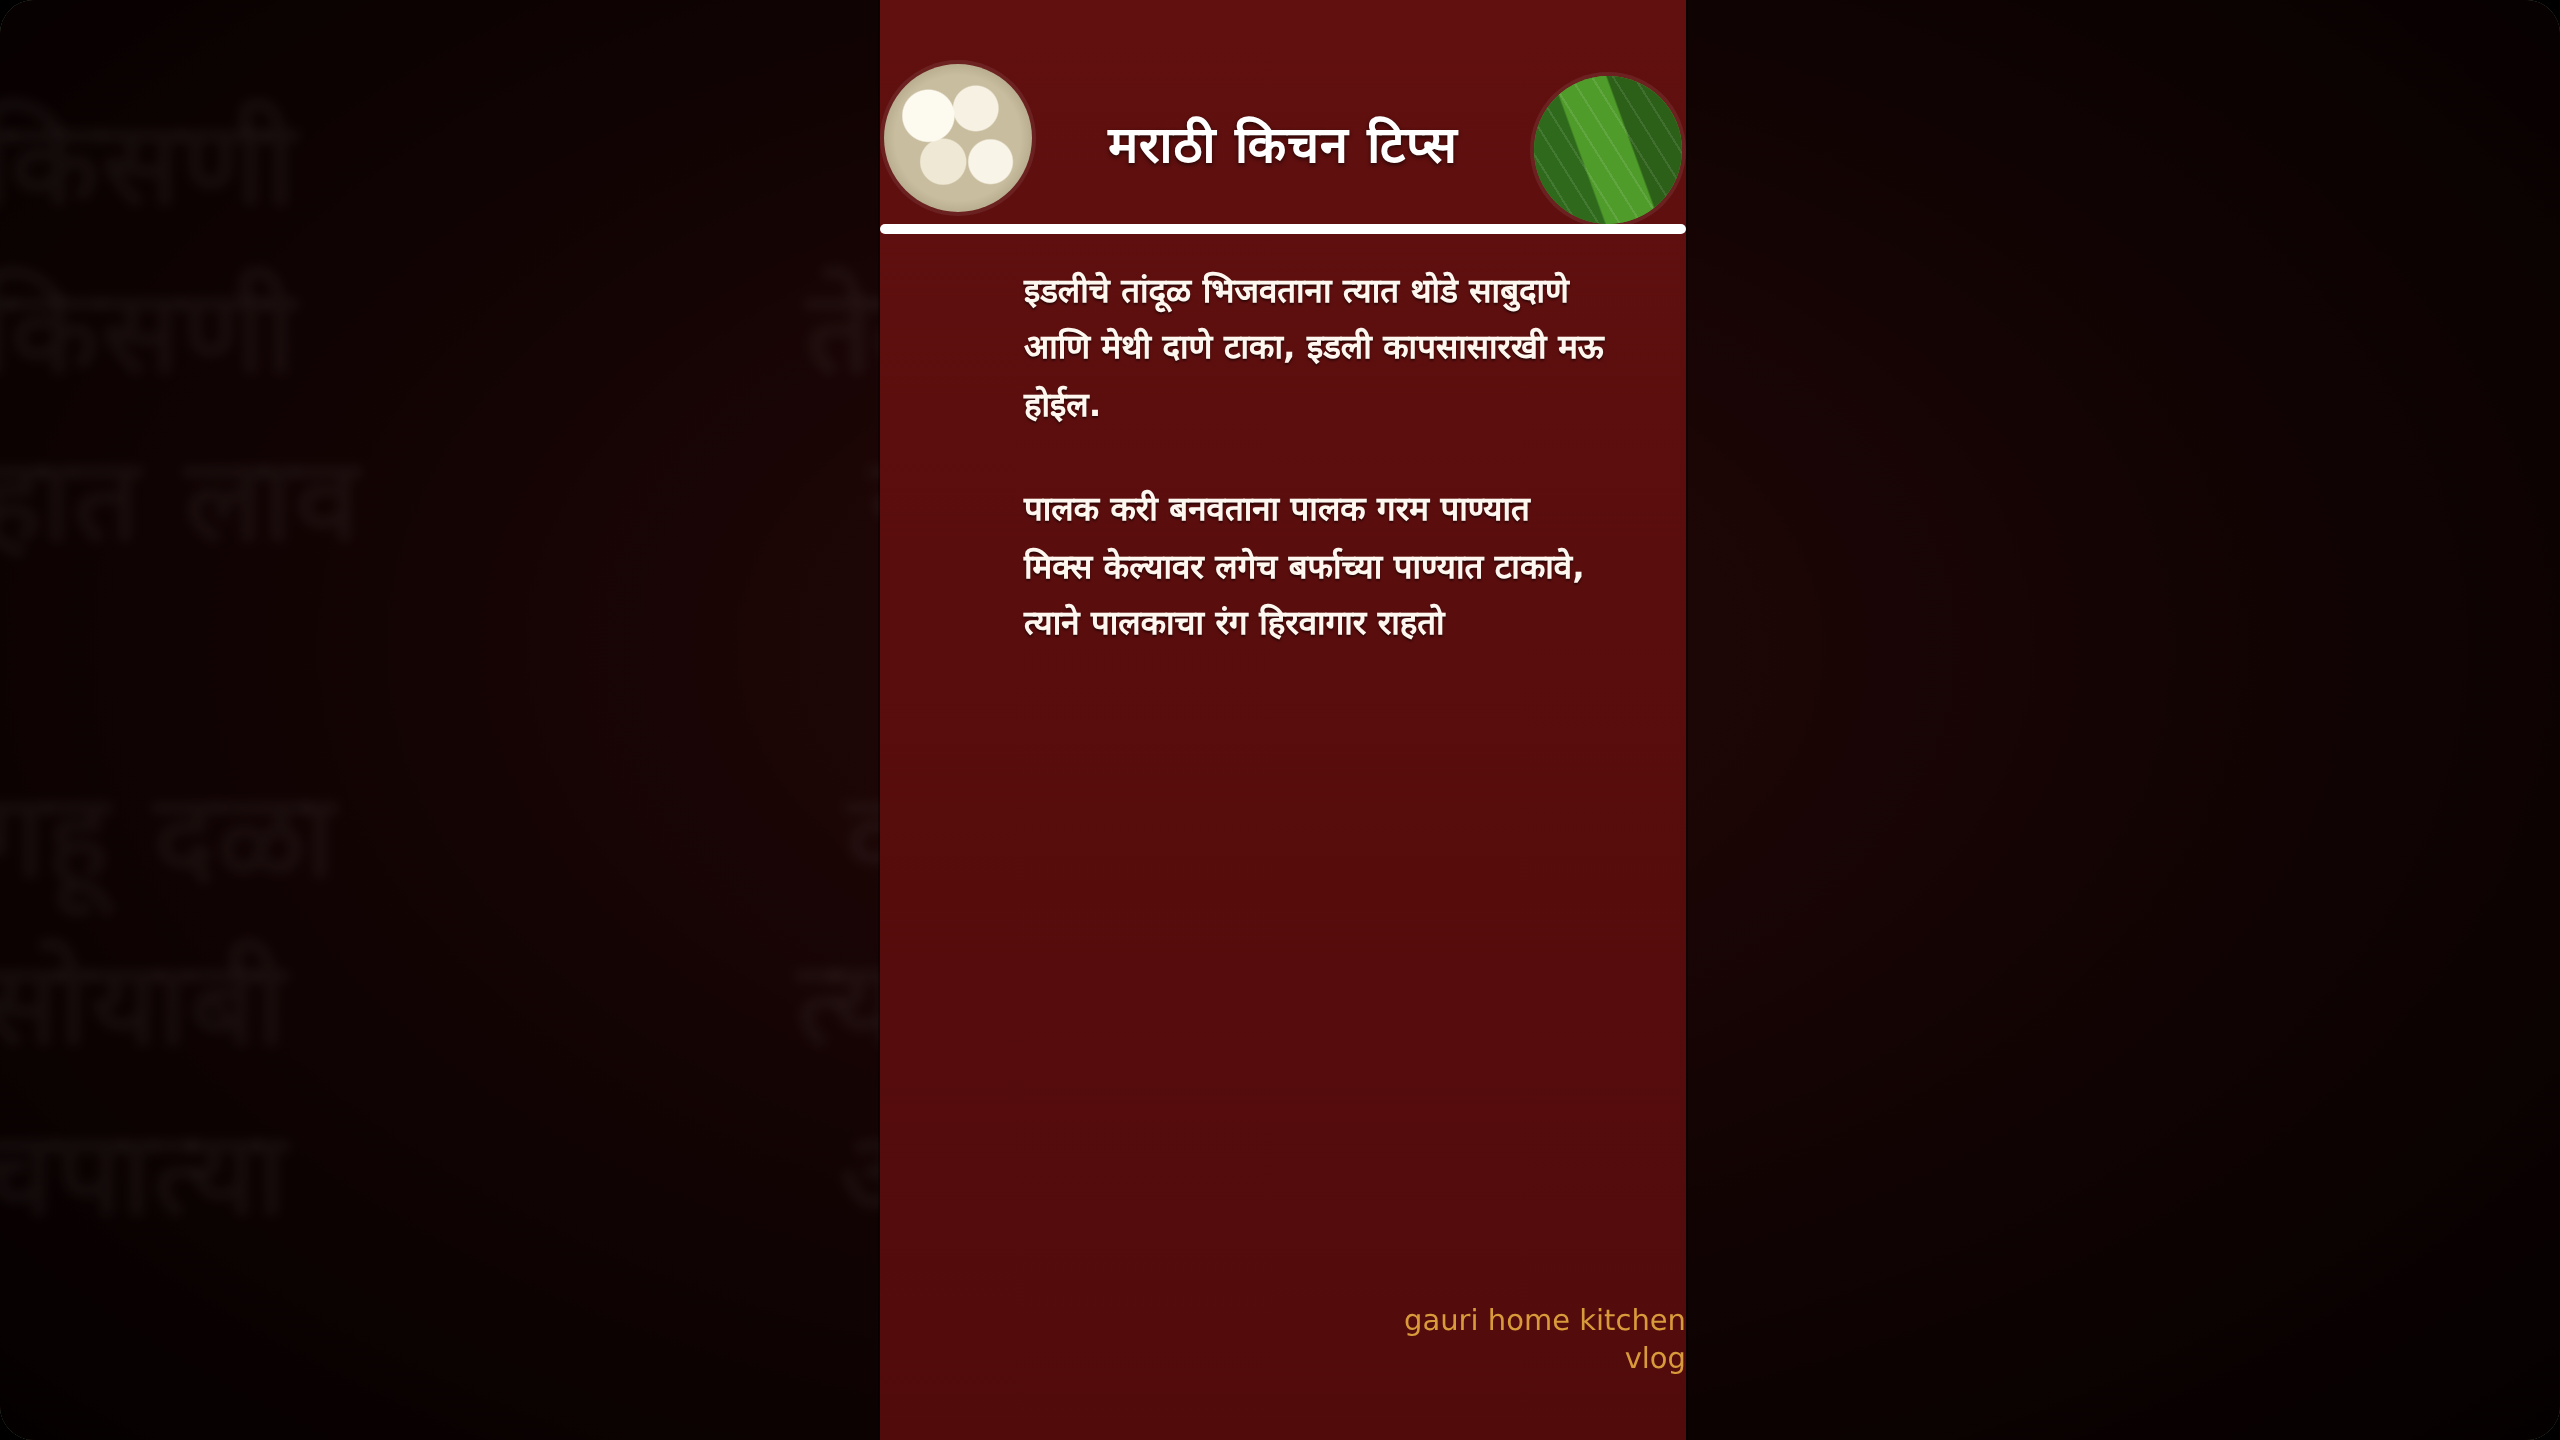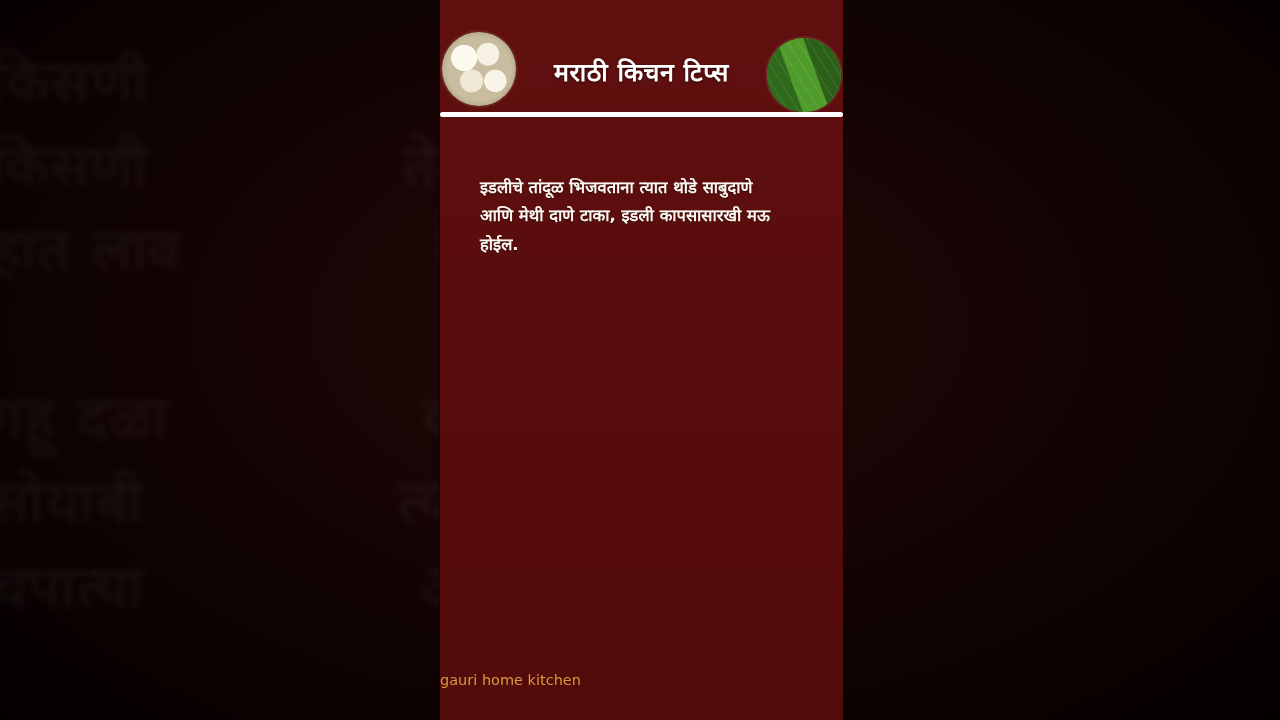--- a/index.html
+++ b/index.html
@@ -12,20 +12,21 @@
     height: 720px;
     overflow: hidden;
     font-family: "DejaVu Sans", sans-serif;
   }
   .stage {
     position: relative;
     width: 1280px;
     height: 720px;
     background: #86efac;
     overflow: hidden;
+    border-radius: 17px;
   }
   
   .bg-layer {
     position: absolute;
     inset: 0;
     background: #2a0a0a;
     overflow: hidden;
   }
   .bg-wash {
     position: absolute;
@@ -123,39 +124,38 @@
   .divider {
     position: absolute;
     left: 0;
     right: 0;
     top: 112px;
     height: 5px;
     background: #ffffff;
     border-radius: 3px;
   }
   .tips {
-    padding: 14px 22px 0 40px;
-    margin-top: 42px;
+    padding: 14px 22px 0 72px;
   }
   .tip {
     color: #fdf7f0;
     font-size: 16.5px;
     font-weight: 700;
     line-height: 1.72;
     margin: 0 0 24px 0;
     text-shadow: 0 1px 1px rgba(0,0,0,0.5);
     max-width: 290px;
   }
   .tip:last-of-type { margin-bottom: 0; }
   .credit {
     position: absolute;
     left: 0;
     right: 0;
     bottom: 30px;
-    text-align: left;
+    text-align: right;
     color: #d89a3a;
     font-size: 14.5px;
     line-height: 1.3;
     font-weight: 400;
   }
   .credit .line2 { display: block; }
 </style>
 </head>
 <body>
 
@@ -183,20 +183,22 @@
       <div class="thumb thumb-right">
         <div class="inner"></div>
         <div class="leafvein"></div>
       </div>
       <div class="header-title">मराठी किचन टिप्स</div>
       <div class="divider"></div>
     </div>
 
     <div class="tips">
       <p class="tip">इडलीचे तांदूळ भिजवताना त्यात थोडे साबुदाणे आणि मेथी दाणे टाका, इडली कापसासारखी मऊ होईल.</p>
+      <p class="tip">पालक करी बनवताना पालक गरम पाण्यात मिक्स केल्यावर लगेच बर्फाच्या पाण्यात टाकावे, त्याने पालकाचा रंग हिरवागार राहतो</p>
     </div>
 
     <div class="credit">
       <span>gauri home kitchen</span>
+      <span class="line2">vlog</span>
     </div>
 
   </div>
 </div>
 
 </body></html>

